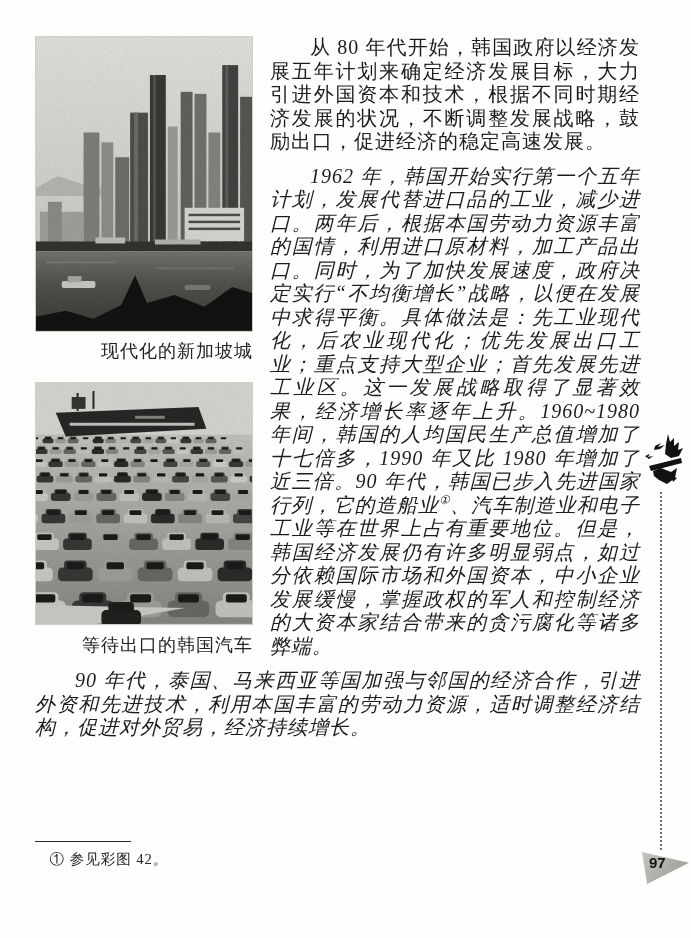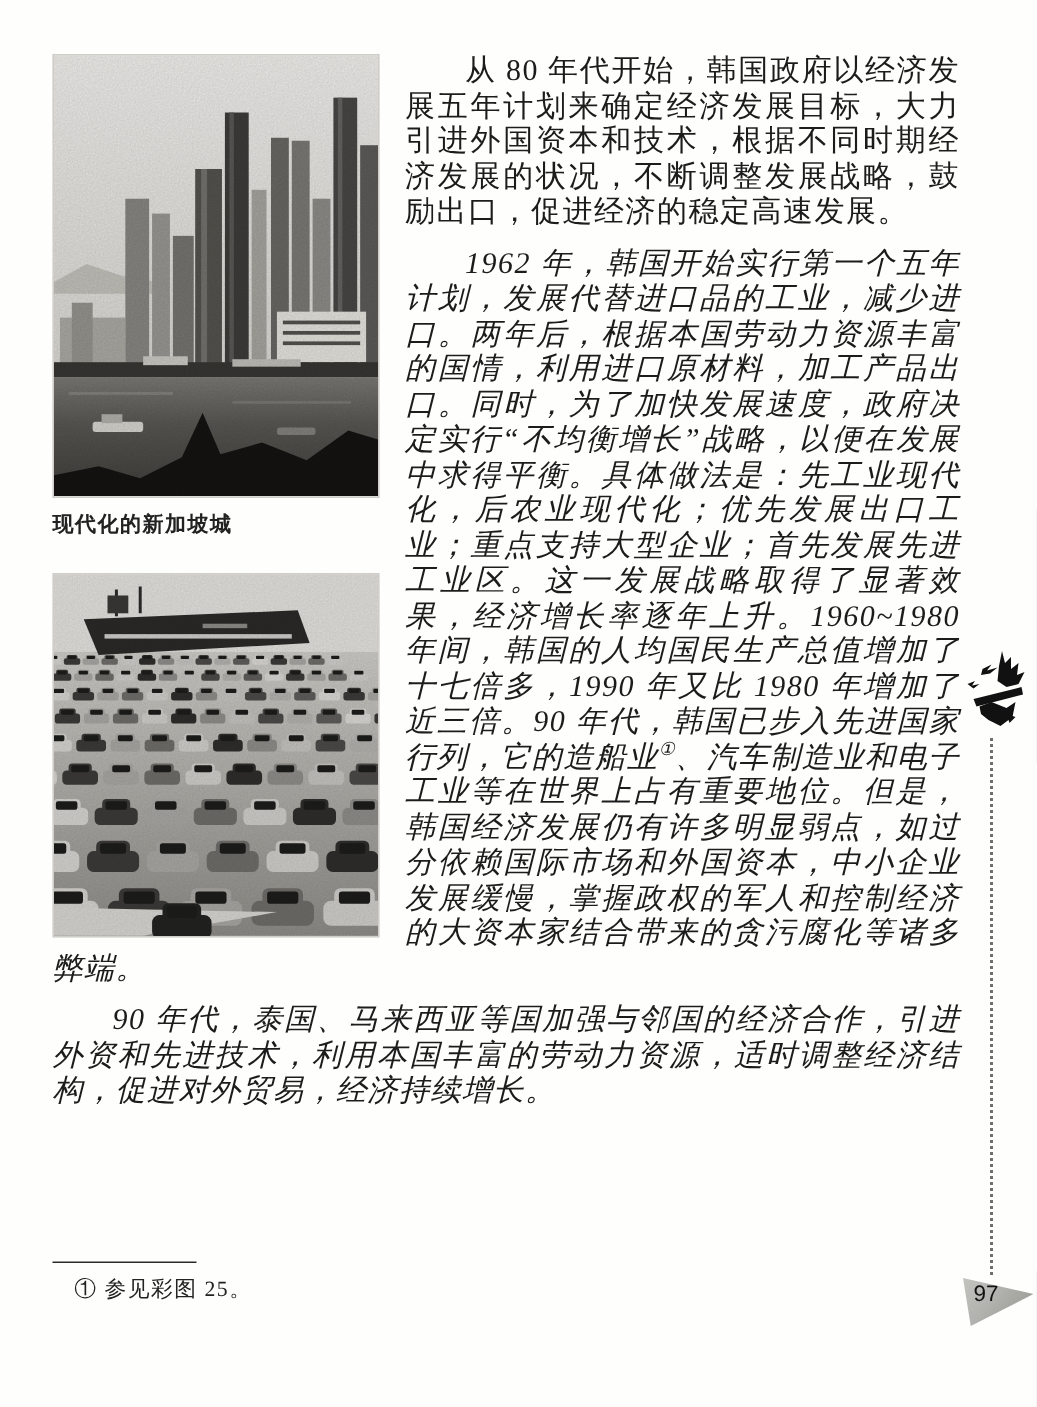--- a/index.html
+++ b/index.html
@@ -14,22 +14,22 @@
   }
   
   figure.photo-col{
     float:left; width:218px; margin:0 17px 0 0; padding:0;
   }
   .photo-frame{
     display:block; width:218px; border:1px solid #cfcec9; box-sizing:border-box;
     background:#e8e7e3;
   }
   figcaption{
-    text-align:left; font-size:14px; letter-spacing:1px;
-    color:#222; line-height:20px;font-weight:bold;
+    text-align:right; font-size:18px; letter-spacing:1px;
+    color:#222; line-height:20px;
   }
   .cap1{margin:9px 0 21px 0;}
   .cap2{margin:10px 0 0 0;}
   
   .bodytext p{
     margin:0; text-indent:2em; text-align:justify;
     font-size:20px; line-height:23.5px; letter-spacing:1px;
   }
   .bodytext p + p{margin-top:11px;font-style:italic;}
   sup.note{font-size:12px; letter-spacing:0; vertical-align:super; line-height:0;}
@@ -44,21 +44,21 @@
     border-left:2px dotted #6f6f6c;
   }
   .page-num-badge{
     position:absolute; left:642px; top:846px; width:47px; height:38px;
     clip-path:polygon(0% 16%, 100% 44%, 11% 100%);
     background:linear-gradient(130deg,#c6c6c2 0%,#b2b2ae 45%,#96968f 100%);
   }
   .page-num-badge span{
     position:absolute; left:7px; top:8px;
     font-family:"Liberation Sans","DejaVu Sans",sans-serif;
-    font-size:15px; font-weight:normal; color:#111;
+    font-size:15px; font-weight:bold; color:#111;
   }
 </style>
 </head>
 <body>
 
 <div class="page">
   <div class="content">
 
     <figure class="photo-col">
 
@@ -172,32 +172,33 @@
         <use href="#row" transform="translate(-8,107) scale(1.0)"></use>
         <use href="#row" transform="translate(-22,127) scale(1.2)"></use>
         <use href="#row" transform="translate(-6,151) scale(1.45)"></use>
         <use href="#row" transform="translate(-18,179) scale(1.75)"></use>
         <use href="#row" transform="translate(-12,211) scale(2.1)"></use>
 
         <polygon points="0,224 150,227 60,243 0,243" fill="#d8d7d3"></polygon>
         <use href="#car" transform="translate(66,221) scale(2)" color="#232321"></use>
         <rect width="218" height="243" filter="url(#grain)" opacity="0.12"></rect>
       </svg>
+      <figcaption class="cap2">等待出口的韩国汽车</figcaption>
     </figure>
 
     <div class="bodytext">
       <p>从 80 年代开始，韩国政府以经济发展五年计划来确定经济发展目标，大力引进外国资本和技术，根据不同时期经济发展的状况，不断调整发展战略，鼓励出口，促进经济的稳定高速发展。</p>
       <p><span>1962 年，韩国开始实行第一个五年计划，发展代替进口品的工业，减少进口。两年后，根据本国劳动力资源丰富的国情，利用进口原材料，加工产品出口。同时，为了加快发展速度，政府决定实行“不均衡增长”战略，以便在发展中求得平衡。具体做法是：先工业现代化，后农业现代化；优先发展出口工业；重点支持大型企业；首先发展先进工业区。这一发展战略取得了显著效果，经济增长率逐年上升。1960~1980 年间，韩国的人均国民生产总值增加了十七倍多，1990 年又比 1980 年增加了近三倍。90 年代，韩国已步入先进国家行列，它的造船业</span><sup class="note">①</sup><span>、汽车制造业和电子工业等在世界上占有重要地位。但是，韩国经济发展仍有许多明显弱点，如过分依赖国际市场和外国资本，中小企业发展缓慢，掌握政权的军人和控制经济的大资本家结合带来的贪污腐化等诸多弊端。</span></p>
       <p>90 年代，泰国、马来西亚等国加强与邻国的经济合作，引进外资和先进技术，利用本国丰富的劳动力资源，适时调整经济结构，促进对外贸易，经济持续增长。</p>
     </div>
   </div>
 
   <div class="footnote-block">
     <div class="footnote-rule"></div>
-    <div class="footnote-text">① 参见彩图 25。</div>
+    <div class="footnote-text">① 参见彩图 42。</div>
   </div>
 
   <svg class="ornament" viewBox="0 0 44 58" xmlns="http://www.w3.org/2000/svg">
     <g fill="#111" stroke="none">
       <path d="M27,2 L29,10 L33,6 L33,14 L38,10 L37,18 L42,16 L38,24 L30,26 L24,22 L25,12 Z"></path>
       <path d="M14,14 l6,-3 l-3,4 l7,-2 l-5,4 l-6,1 Z"></path>
       <path d="M4,24 l5,-2 l-2,3 l5,-1 l-4,3 Z"></path>
       <path d="M8,34 L40,26 L41,31 L10,39 Z"></path>
       <path d="M12,39 L20,36 L30,40 L36,36 L34,46 L26,52 L18,48 L13,44 Z"></path>
       <path d="M30,44 l6,2 l-4,4 Z"></path>

